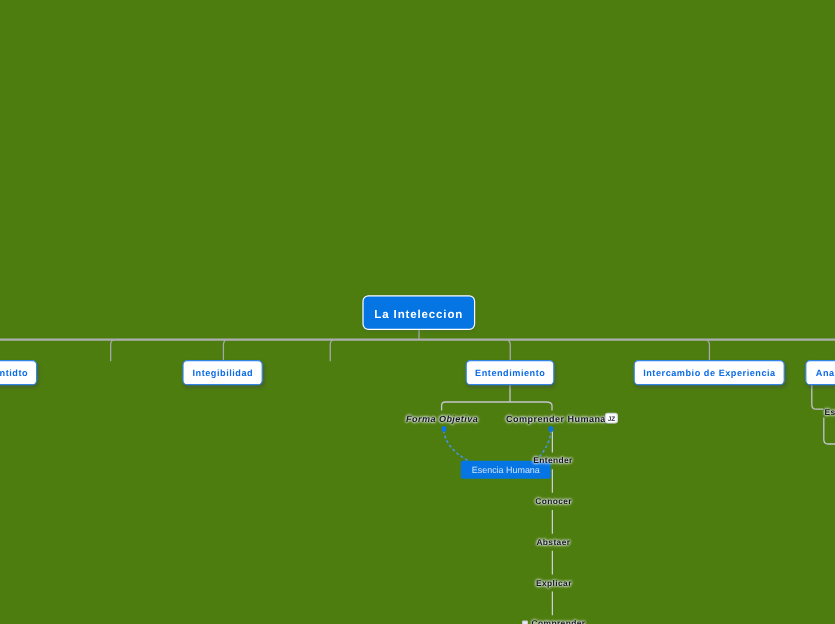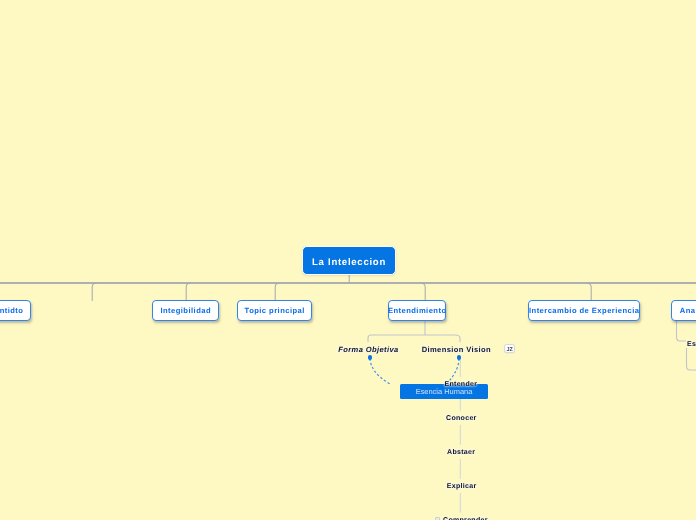--- a/index.html
+++ b/index.html
@@ -1,20 +1,20 @@
 <!DOCTYPE html>
 <html><head>
 <meta charset="utf-8">
 <style>
   html,body{margin:0;padding:0;}
   body{width:696px;height:520px;overflow:hidden;background:#f0f3fd;
        font-family:"Liberation Sans",sans-serif;
        -webkit-font-smoothing:antialiased;
        text-rendering:geometricPrecision;}
-  #canvas{position:relative;width:696px;height:520px;overflow:hidden;background:#fef9c3;}
+  #canvas{position:relative;width:696px;height:520px;overflow:hidden;background:#4d7c0f;}
   svg.lines{position:absolute;left:0;top:0;width:696px;height:520px;pointer-events:none;}
 
   .root-node{position:absolute;background:#0575e3;color:#fff;border-radius:5px;
     font-family:"Liberation Sans",sans-serif;
     font-weight:bold;font-size:9.6px;letter-spacing:.72px;
     display:flex;align-items:center;justify-content:center;
     border:1.6px solid #fff;
     box-shadow:0 1px 2px rgba(70,80,110,.14);}
   .root-node > span{margin-right:-.72px;padding-top:3.4px;}
 
@@ -90,46 +90,43 @@
   <div class="root-node" style="left:301.5px;top:246.1px;width:92.3px;height:26.9px;">
     <span>La Inteleccion</span>
   </div>
 
   <div class="main-node" style="left:-41px;top:300px;width:72px;height:21px;justify-content:flex-end;padding-right:7px;">
     <span>Sentidto</span>
   </div>
   <div class="main-node" style="left:152px;top:300px;width:67px;height:21px;text-align:center;">
     <span>Integibilidad</span>
   </div>
-  <div class="main-node" style="left:237px;top:300px;width:75px;height:21px;">
-    <span>Topic principal</span>
-  </div>
-  <div class="main-node" style="left:388px;top:300px;width:58px;height:21px;">
+  <div class="main-node" style="left:388px;top:300px;width:74px;height:21px;">
     <span>Entendimiento</span>
   </div>
-  <div class="main-node" style="left:528px;top:300px;width:112px;height:21px;text-align:right;">
+  <div class="main-node" style="left:528px;top:300px;width:126px;height:21px;text-align:right;">
     <span>Intercambio de Experiencia</span>
   </div>
   <div class="main-node" style="left:671px;top:300px;width:50px;height:21px;">
     <span>Analisis</span>
   </div>
 
   <div class="txt-node italic" style="left:338.3px;top:345.5px;">
     <span>Forma Objetiva</span>
   </div>
   <div class="txt-node" style="left:421.7px;top:345.5px;">
-    <span>Dimension Vision</span>
+    <span>Comprender Humana</span>
   </div>
   <div class="badge" style="left:504.2px;top:343.9px;width:10.8px;height:9px;">
     <span>JZ</span>
   </div>
 
   <div class="dot" style="left:367.5px;top:355.05px;"></div>
   <div class="dot" style="left:456.8px;top:354.95px;"></div>
-  <div class="rel-label" style="left:384px;top:384px;width:88px;height:15px;margin-left:16px;">
+  <div class="rel-label" style="left:384px;top:384px;width:75px;height:15px;">
     <span>Esencia Humana</span>
   </div>
 
   <div class="txt-node lvl3" style="left:444.4px;top:380.5px;">
     <span>Entender</span>
   </div>
   <div class="txt-node lvl3" style="left:446px;top:414.5px;">
     <span>Conocer</span>
   </div>
   <div class="txt-node lvl3" style="left:447px;top:448.5px;">

